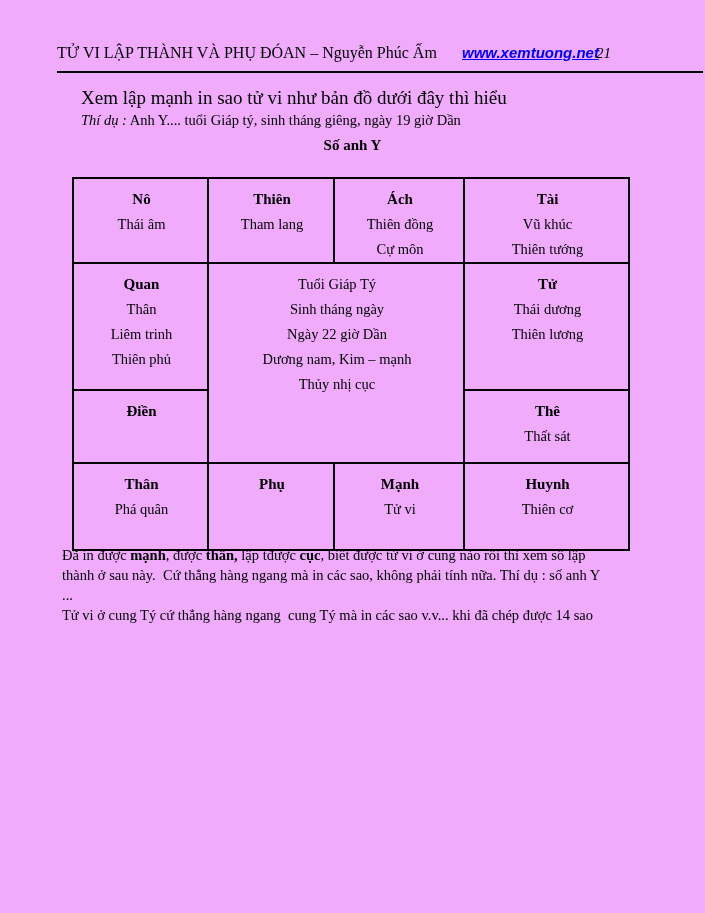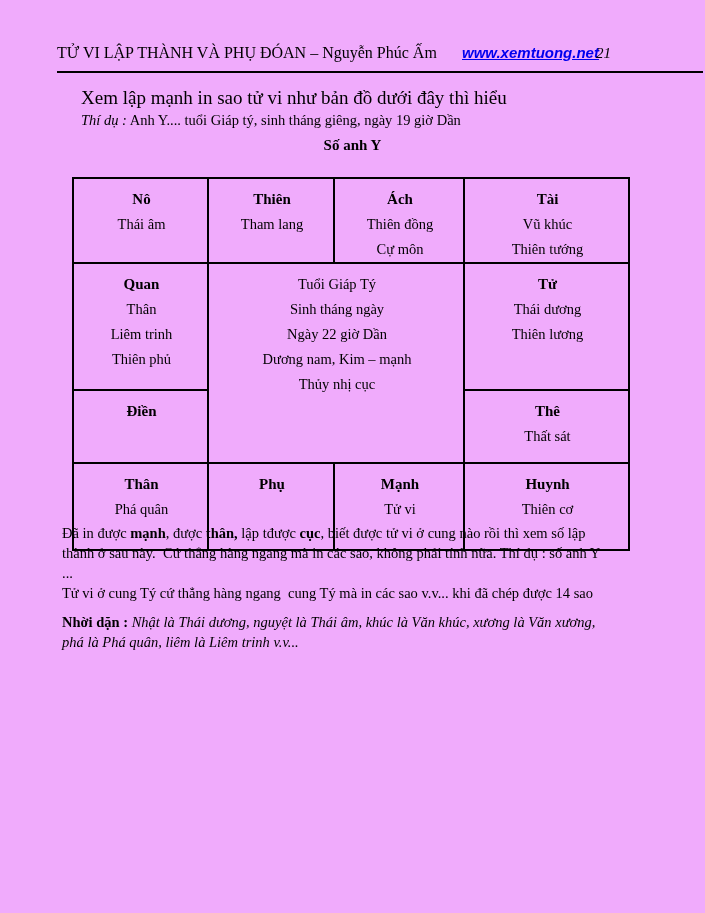--- a/index.html
+++ b/index.html
@@ -37,21 +37,21 @@
   }
   table.tuvi td {
     border:2px solid #000; vertical-align:top; text-align:center;
     padding:8px 0 0 2px; overflow:hidden;
   }
   .cell-title { font-weight:bold; font-size:15px;  line-height:25px; }
   .cell-line  { font-size:14.5px; line-height:25px; }
   td.center-cell { padding-top:26px; }
 
   
-  .paras { position:absolute; left:62px; top:523px; width:640px; font-size:14.5px; }
+  .paras { position:absolute; left:62px; top:545px; width:640px; font-size:14.5px; }
   .para  { margin:0; }
   .para:nth-child(3) { margin-top:9px; }
   .pline { line-height:20px; white-space:pre-wrap; }
   .seg-normal { }
   .seg-bold   { font-weight:bold; }
   .seg-italic { font-style:italic; }
 </style>
 </head>
 <body>
 
@@ -144,18 +144,14 @@
 
   <div id="paragraphs" class="paras">
       <div class="para">
         <div class="pline"><span class="seg-normal">Đã in được </span><span class="seg-bold">mạnh</span><span class="seg-normal">, được </span><span class="seg-bold">thân,</span><span class="seg-normal"> lập tđược </span><span class="seg-bold">cục</span><span class="seg-normal">, biết được tử vi ở cung nào rồi thì xem số lập</span></div>
         <div class="pline"><span class="seg-normal">thành ở sau này.  Cứ thẳng hàng ngang mà in các sao, không phải tính nữa. Thí dụ : số anh Y</span></div>
         <div class="pline"><span class="seg-normal">...</span></div>
       </div>
       <div class="para">
         <div class="pline"><span class="seg-normal">Tử vi ở cung Tý cứ thẳng hàng ngang  cung Tý mà in các sao v.v... khi đã chép được 14 sao</span></div>
       </div>
-      <div class="para">
-        <div class="pline"><span class="seg-bold">Nhời dặn : </span><span class="seg-italic">Nhật là Thái dương, nguyệt là Thái âm, khúc là Văn khúc, xương là Văn xương,</span></div>
-        <div class="pline"><span class="seg-italic">phá là Phá quân, liêm là Liêm trinh v.v...</span></div>
-      </div>
     </div>
 </div>
 
 </body></html>

